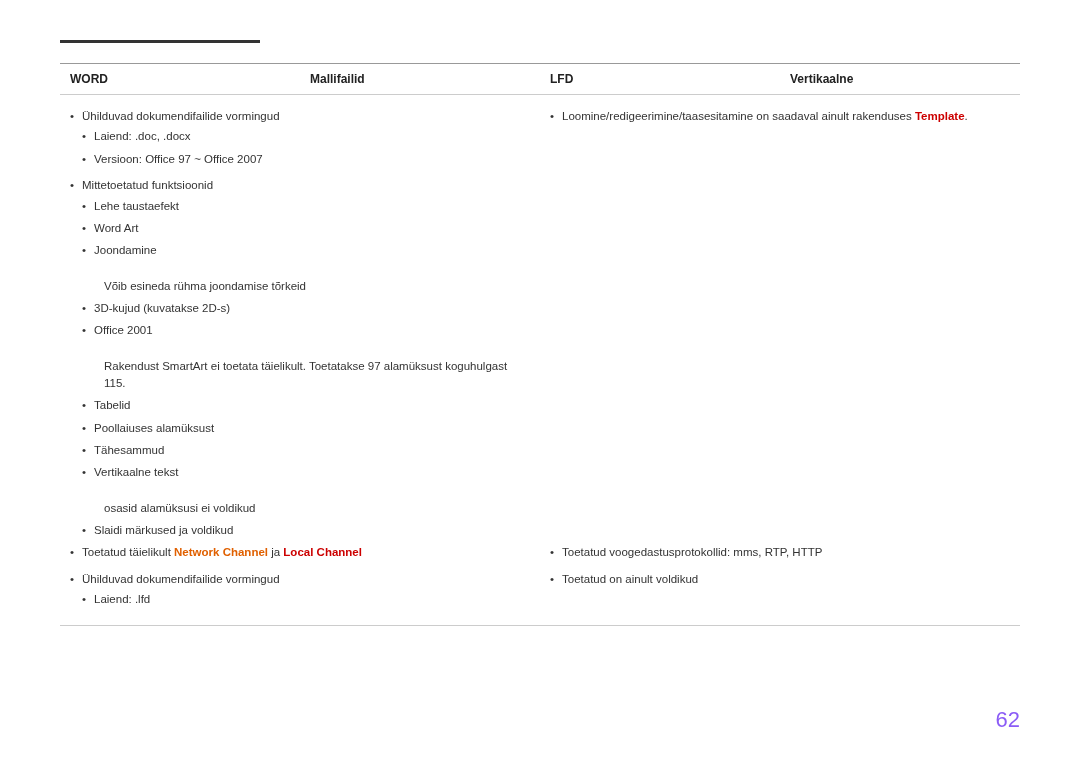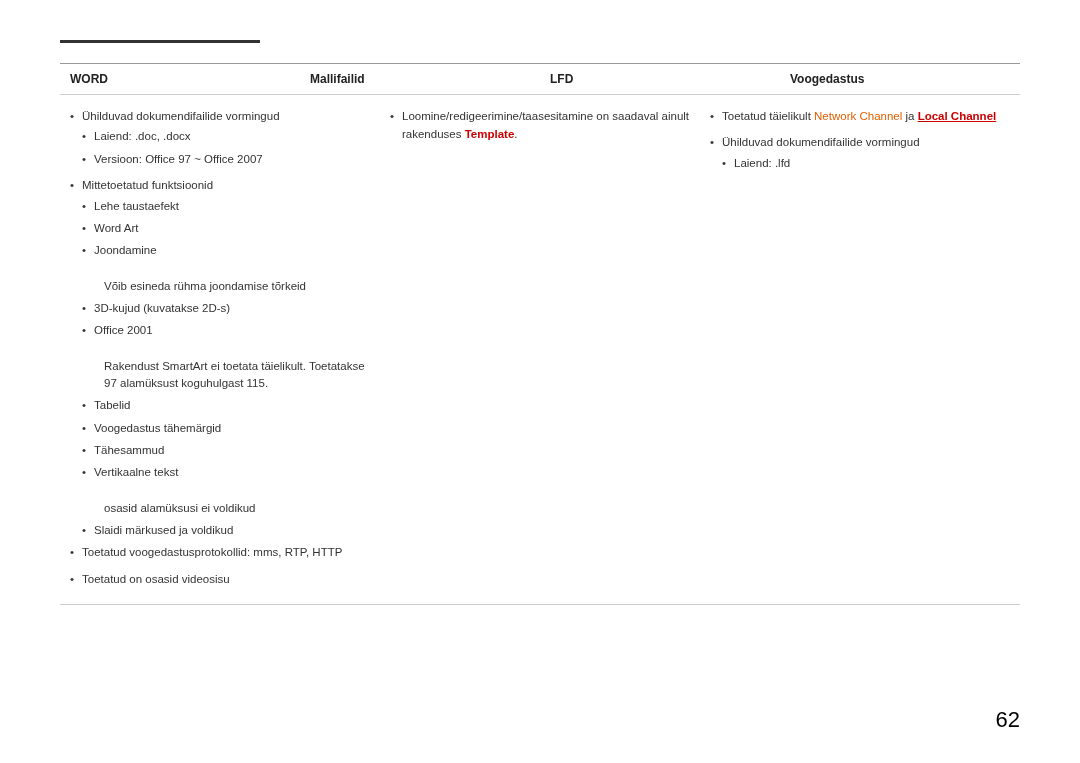--- a/index.html
+++ b/index.html
@@ -40,21 +40,21 @@
 
     .table-header-cell {
       font-size: 12px;
       font-weight: bold;
       color: #222;
       padding: 0 10px;
     }
 
     .table-body {
       display: grid;
-      grid-template-columns: 1fr 1fr 1fr;
+      grid-template-columns: 1fr 1fr;
       border-bottom: 1px solid #ccc;
       padding-top: 12px;
       padding-bottom: 12px;
     }
 
     .table-cell {
       padding: 0 10px;
       font-size: 11.5px;
       line-height: 1.6;
       color: #333;
@@ -98,40 +98,39 @@
     }
 
     .sub-text {
       padding-left: 10px;
       margin-top: 18px;
       line-height: 1.5;
     }
 
     .highlight-orange {
       color: #e06000;
-      font-weight: normal;
+      font-weight: bold;
     }
 
     .highlight-red {
       color: #cc0000;
       font-weight: bold;
-      text-decoration: underline;
     }
 
     .highlight-template {
       color: #cc0000;
       font-weight: bold;
     }
 
     .page-number {
       position: absolute;
       bottom: 30px;
       right: 60px;
       font-size: 22px;
-      color: #000000;
+      color: #8b5cf6;
     }
 
     .top-bar-line {
       width: 200px;
       border-top: 3px solid #333;
       margin-bottom: 20px;
     }
   </style>
 </head>
 <body>
@@ -139,21 +138,21 @@
 <div class="page-container">
 
   <div class="top-bar-line"></div>
 
   <div class="table-wrapper">
 
     <div class="table-header">
       <div class="table-header-cell">WORD</div>
       <div class="table-header-cell">Mallifailid</div>
       <div class="table-header-cell">LFD</div>
-      <div class="table-header-cell">Voogedastus</div>
+      <div class="table-header-cell">Vertikaalne</div>
     </div>
 
     <div class="table-body">
 
       <div class="table-cell">
         <ul>
           <li>
             <span>Ühilduvad dokumendifailide vormingud</span>
             <ul class="sub-list">
               <li>Laiend: .doc, .docx</li>
@@ -168,21 +167,21 @@
               <li>
                 <span>Joondamine</span>
                 <div class="sub-text">Võib esineda rühma joondamise tõrkeid</div>
               </li>
               <li>3D-kujud (kuvatakse 2D-s)</li>
               <li>
                 <span>Office 2001</span>
                 <div class="sub-text">Rakendust SmartArt ei toetata täielikult. Toetatakse 97 alamüksust koguhulgast 115.</div>
               </li>
               <li>Tabelid</li>
-              <li>Voogedastus tähemärgid</li>
+              <li>Poollaiuses alamüksust</li>
               <li>Tähesammud</li>
               <li>
                 <span>Vertikaalne tekst</span>
                 <div class="sub-text">osasid alamüksusi ei voldikud</div>
               </li>
               <li>Slaidi märkused ja voldikud</li>
             </ul>
           </li>
         </ul>
       </div>
@@ -205,21 +204,21 @@
             <ul class="sub-list">
               <li>Laiend: .lfd</li>
             </ul>
           </li>
         </ul>
       </div>
 
       <div class="table-cell">
         <ul>
           <li>Toetatud voogedastusprotokollid: mms, RTP, HTTP</li>
-          <li style="margin-top:8px;">Toetatud on osasid videosisu</li>
+          <li style="margin-top:8px;">Toetatud on ainult voldikud</li>
         </ul>
       </div>
 
     </div>
 
   </div>
 
   <div class="page-number">62</div>
 
 </div>

